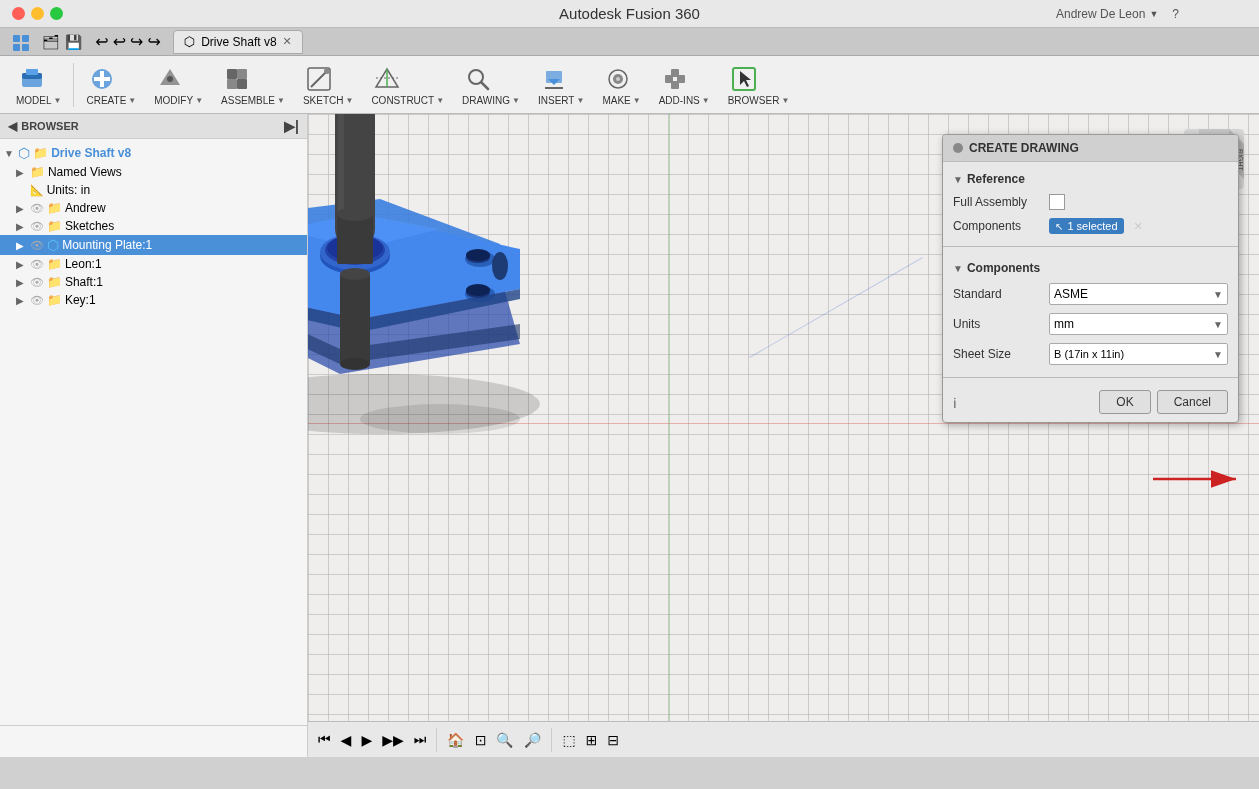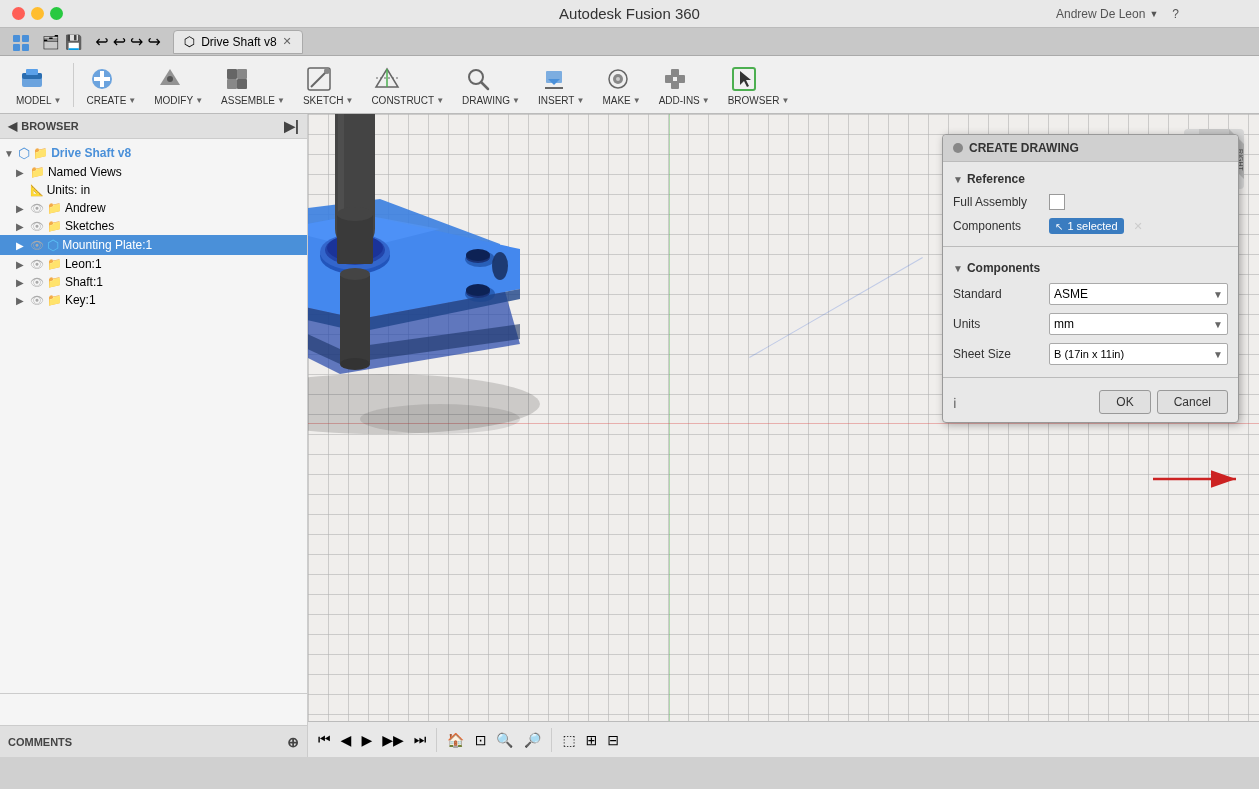--- a/index.html
+++ b/index.html
@@ -576,24 +576,20 @@
       <div class="tree-item indent-1">
         <span class="tree-arrow collapsed"></span>
         <span style="margin-right:3px;font-size:11px;color:#aaa;">👁</span>
         <span style="margin-right:3px;">📁</span>
         <span class="tree-label">Key:1</span>
       </div>
     </div>
 
     <div class="sidebar-bottom"></div>
 
-    <div id="comments-bar">
-      <span>COMMENTS</span>
-      <span style="cursor:pointer;font-size:14px;">⊕</span>
-    </div>
   </div>
 
   <div id="viewport" style="position:relative;">
 
     <div style="position:absolute;inset:0;background-image:linear-gradient(rgba(180,180,180,0.35) 1px, transparent 1px),linear-gradient(90deg,rgba(180,180,180,0.35) 1px,transparent 1px);background-size:20px 20px;pointer-events:none;"></div>
 
     <div style="position:absolute;top:48%;left:0;right:0;height:1px;background:rgba(220,80,80,0.4);pointer-events:none;"></div>
     <div style="position:absolute;left:38%;top:0;bottom:0;width:1px;background:rgba(80,180,80,0.4);pointer-events:none;"></div>
     <div style="position:absolute;top:30%;left:45%;width:200px;height:1px;background:rgba(80,120,220,0.3);transform:rotate(-30deg);pointer-events:none;"></div>
 

